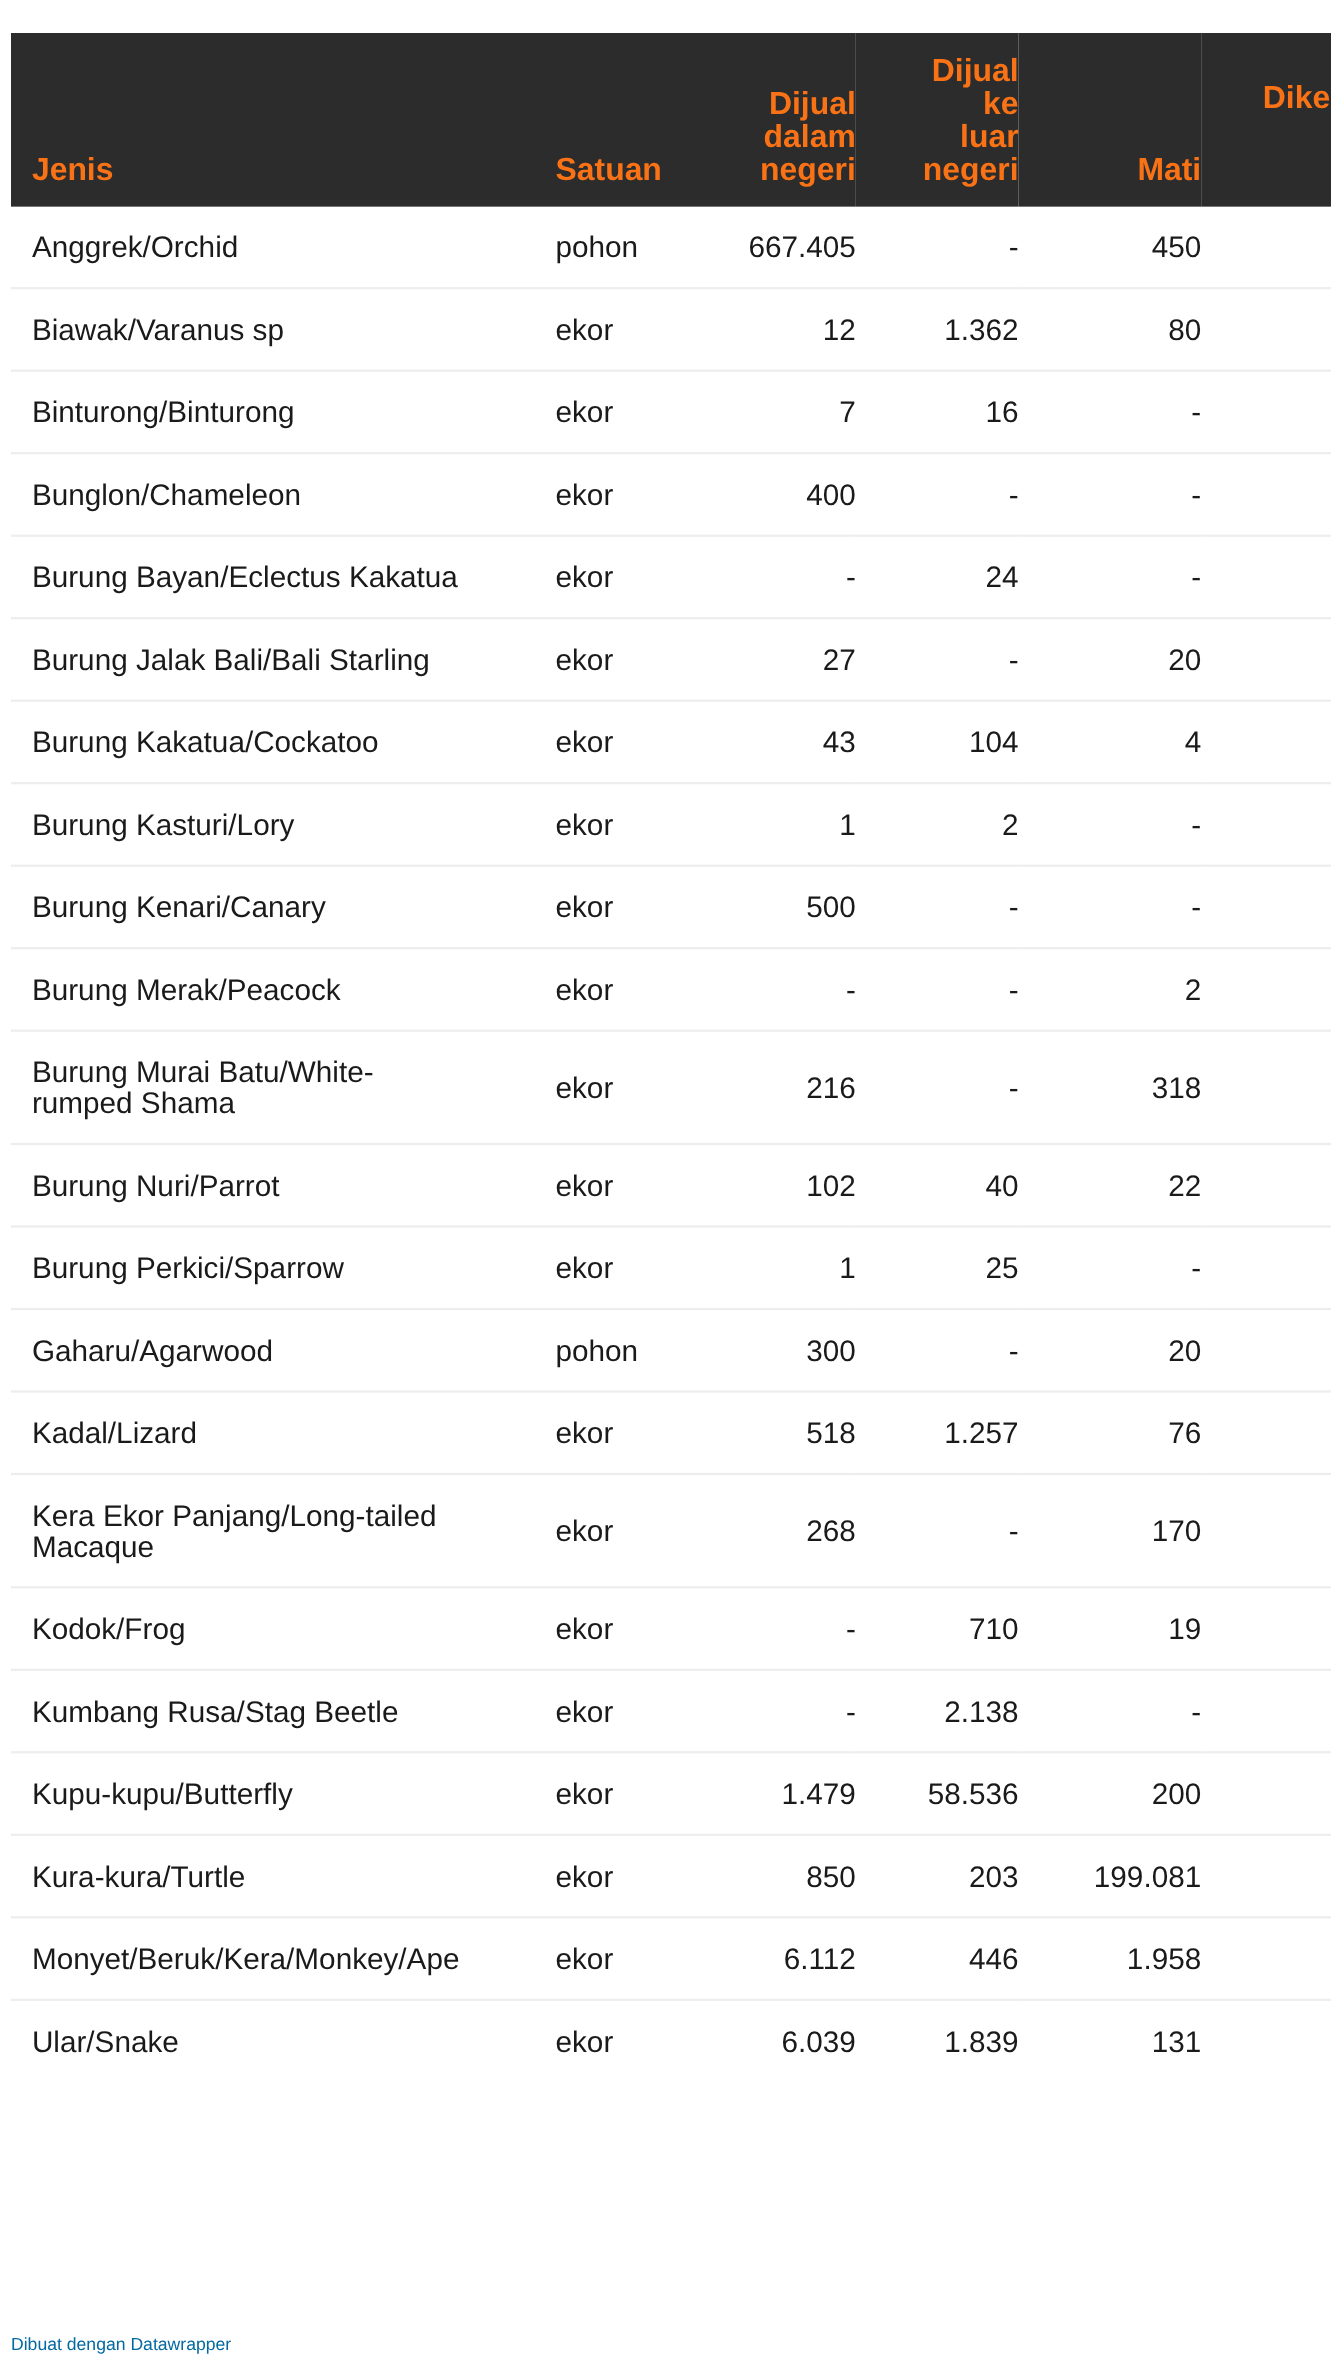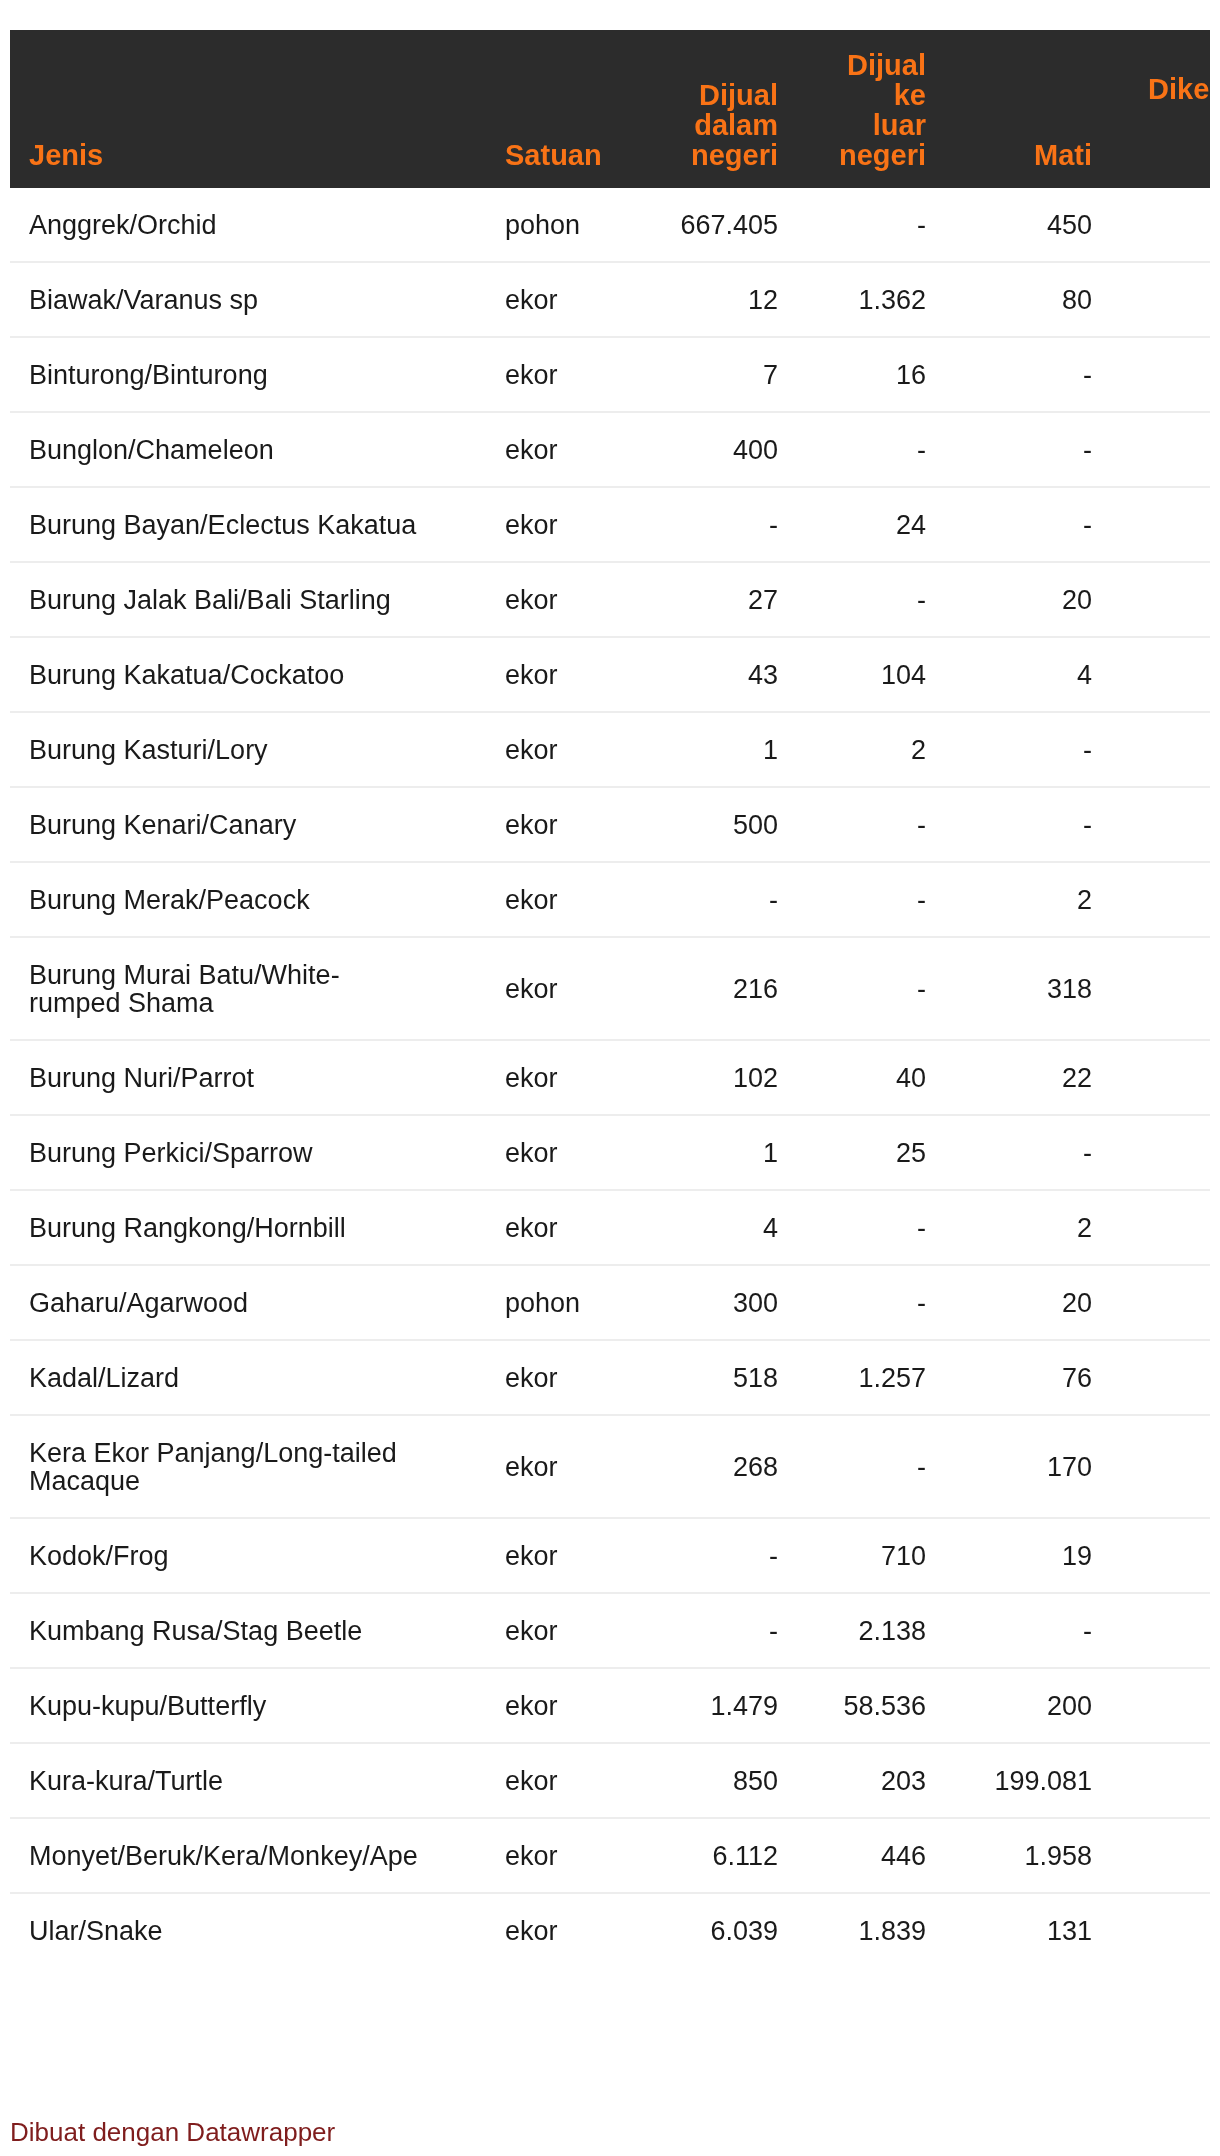--- a/index.html
+++ b/index.html
@@ -28,22 +28,22 @@
     font-size:27px; line-height:28px; color:#1a1a1a; vertical-align:middle;
     padding:22.5px 0; border-bottom:2px solid #ededed; text-align:right;
     background:#ffffff;
   }
   tbody td.a-left { text-align:left; }
   tbody td.d-jenis  { padding-left:19px; white-space:pre-line; }
   tbody td.d-satuan { padding-left:25px; }
   tbody tr:last-child td { border-bottom:none; }
 
   .footer {
-    position:absolute; left:10px; top:2118px; font-size:26px; line-height:28px;
-    color:#7f1d1d;
+    position:absolute; left:10px; top:2118px; font-size:16px; line-height:28px;
+    color:#0369a1;
   }
 </style>
 </head>
 <body>
 
 <div class="page">
   <div class="table-wrap">
     <table>
       <colgroup>
         <col class="c1">
@@ -170,28 +170,20 @@
   </tr>
           <tr>
     <td class="a-left d-jenis">Burung Perkici/Sparrow</td>
     <td class="a-left d-satuan">ekor</td>
     <td>1</td>
     <td>25</td>
     <td>-</td>
     <td></td>
   </tr>
           <tr>
-    <td class="a-left d-jenis">Burung Rangkong/Hornbill</td>
-    <td class="a-left d-satuan">ekor</td>
-    <td>4</td>
-    <td>-</td>
-    <td>2</td>
-    <td></td>
-  </tr>
-          <tr>
     <td class="a-left d-jenis">Gaharu/Agarwood</td>
     <td class="a-left d-satuan">pohon</td>
     <td>300</td>
     <td>-</td>
     <td>20</td>
     <td></td>
   </tr>
           <tr>
     <td class="a-left d-jenis">Kadal/Lizard</td>
     <td class="a-left d-satuan">ekor</td>

